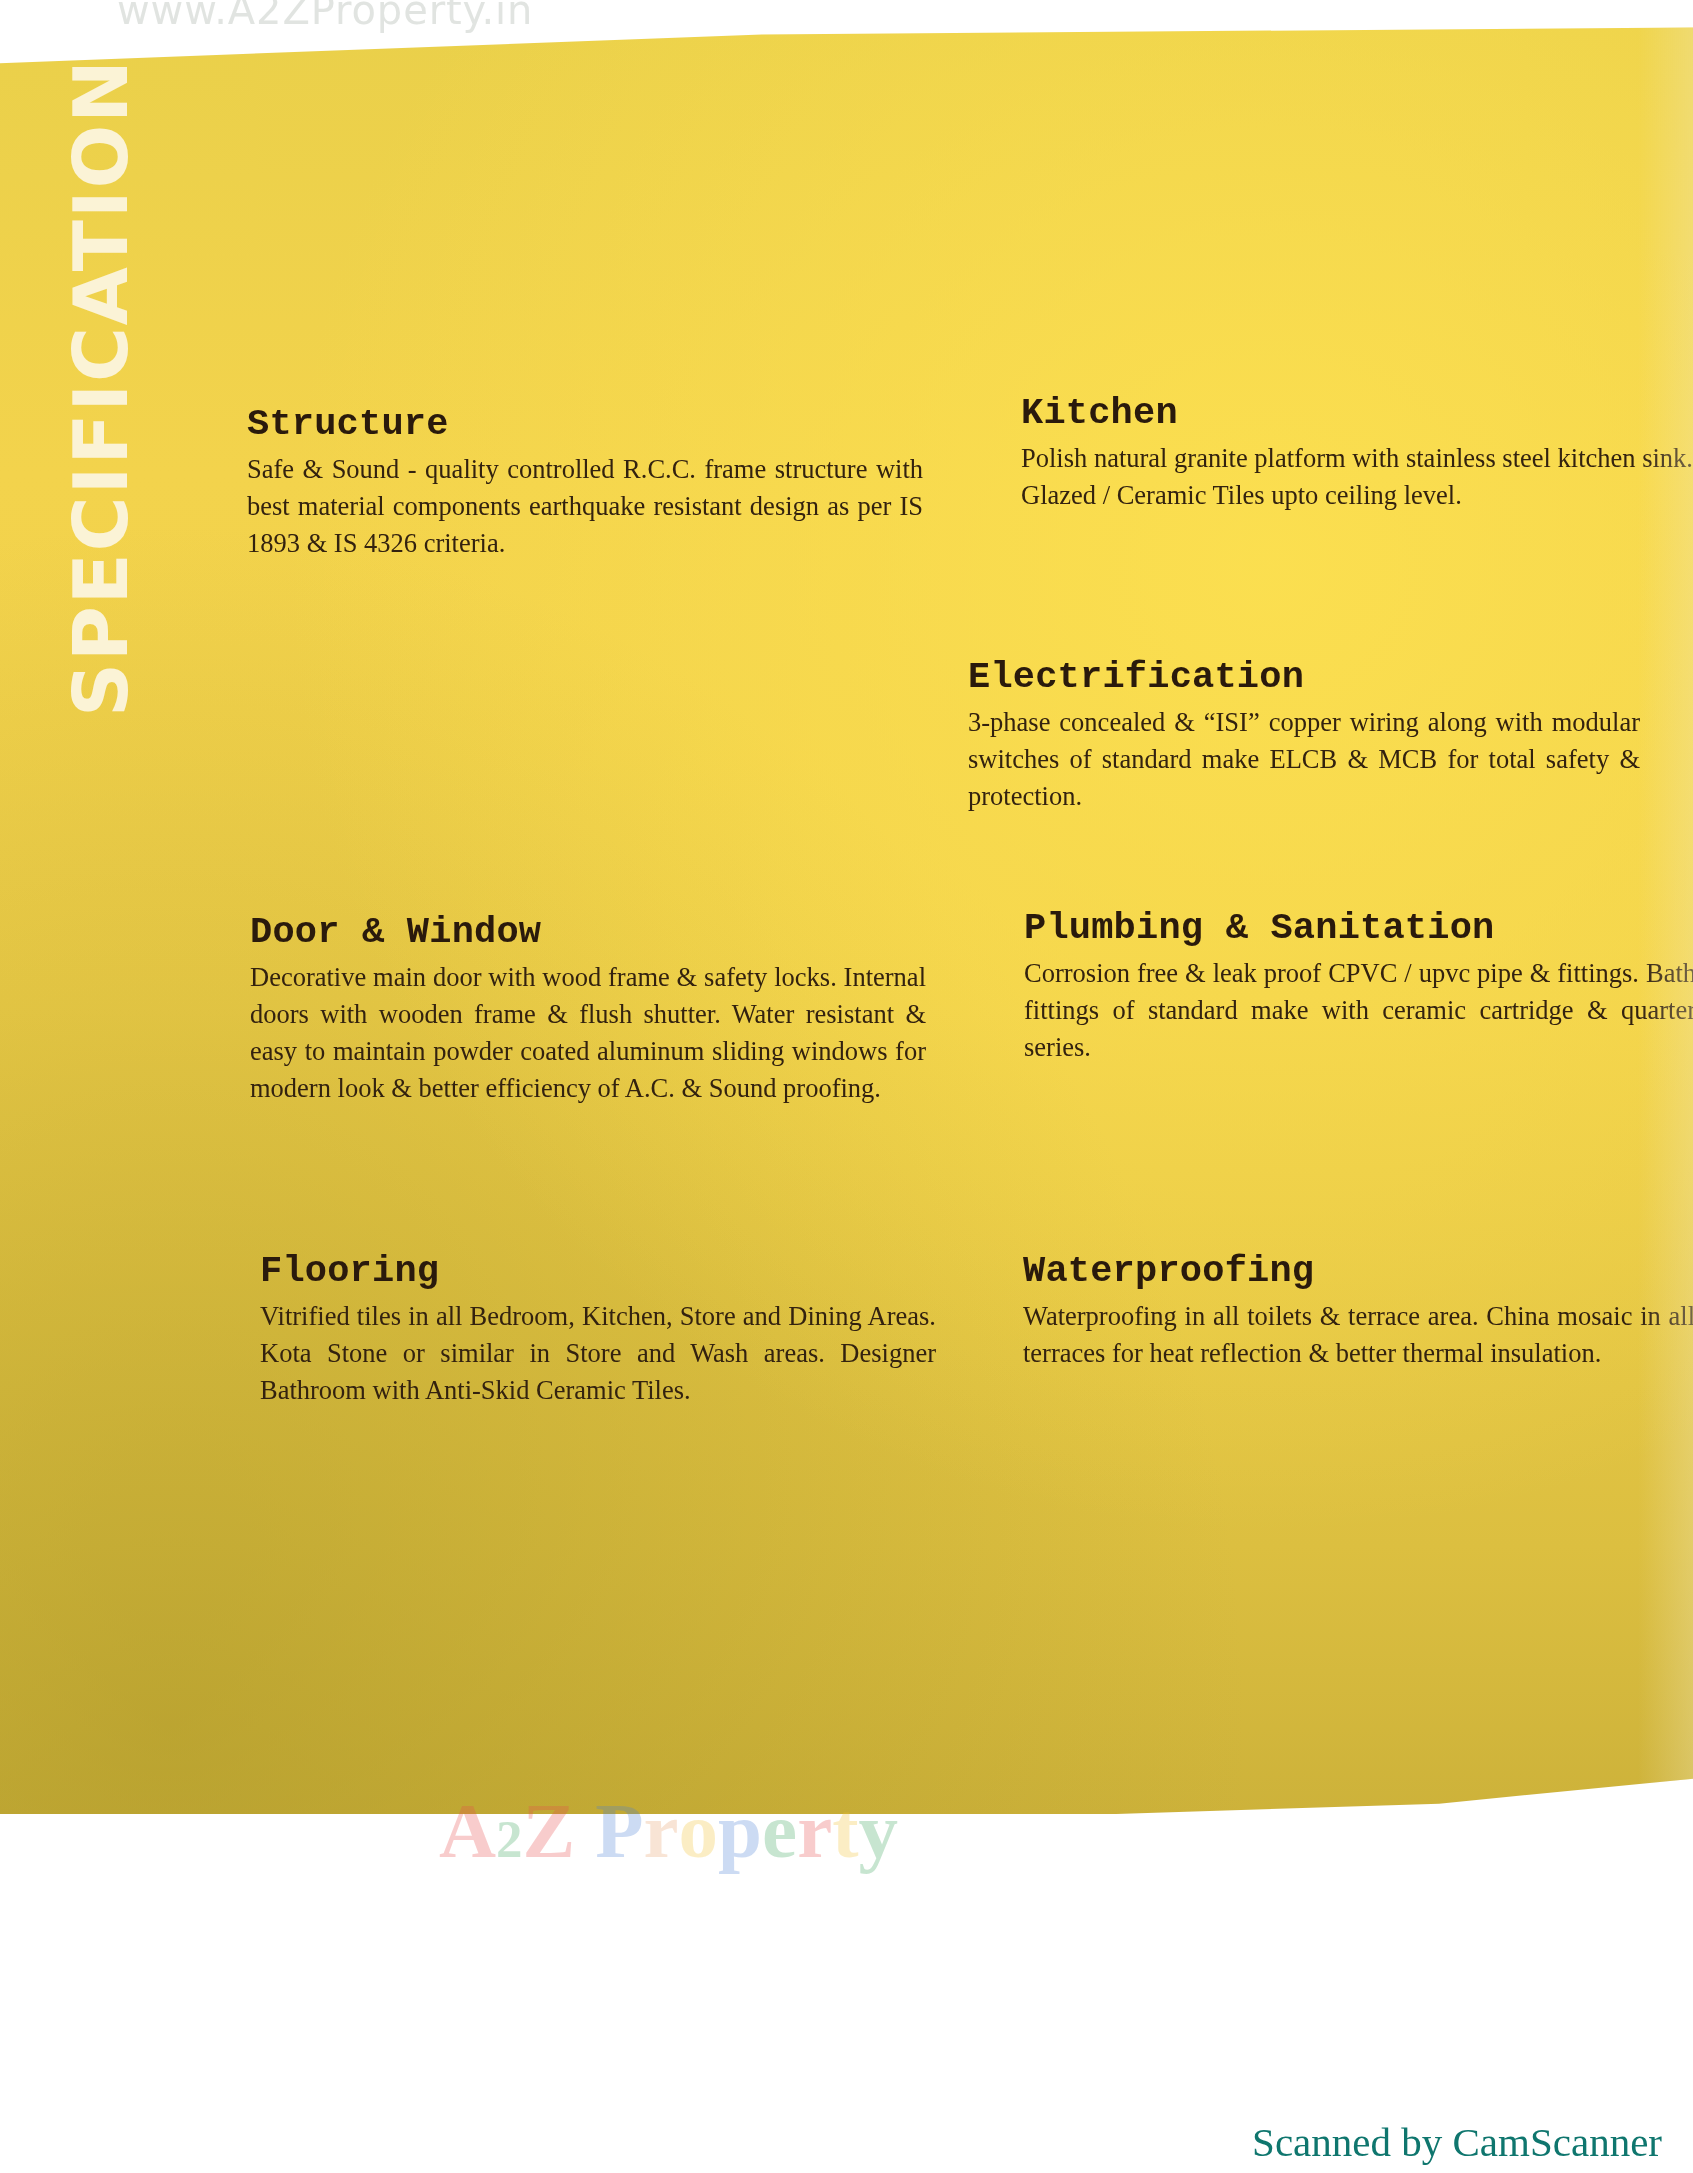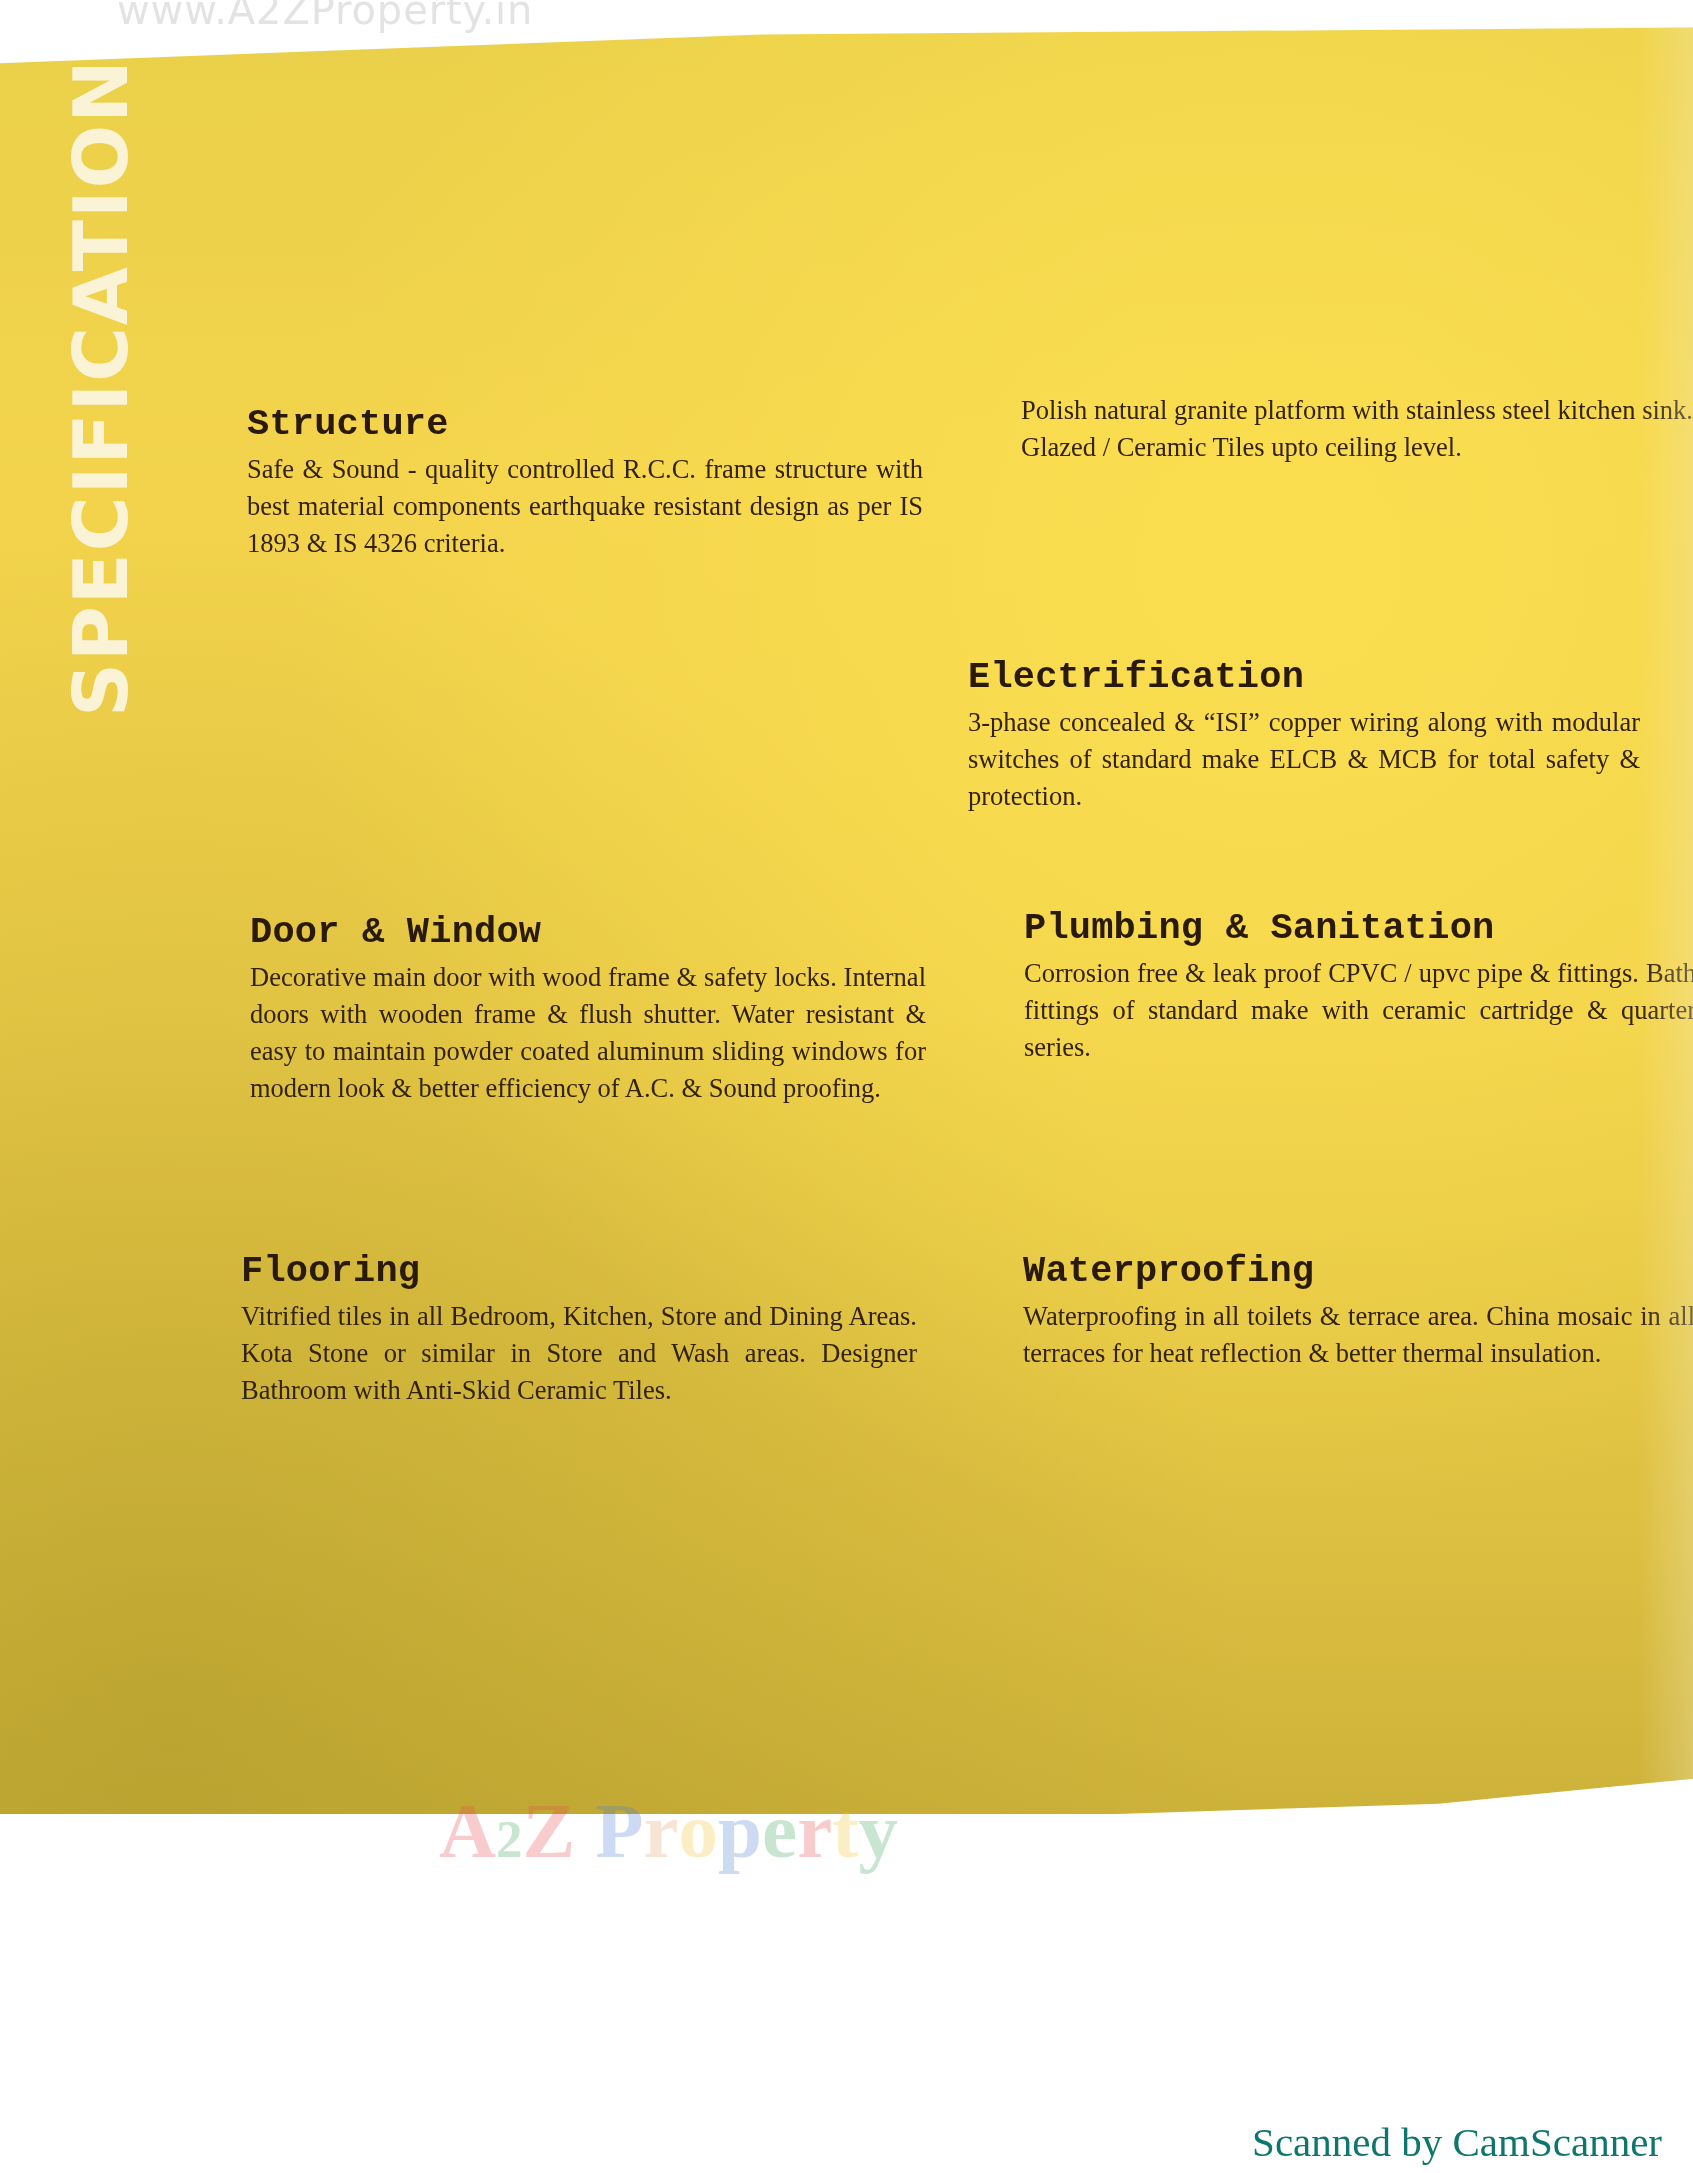--- a/index.html
+++ b/index.html
@@ -127,26 +127,27 @@
     <h2>Structure</h2>
     <p>Safe &amp; Sound - quality controlled R.C.C. frame structure with best material components earthquake resistant design as per IS 1893 &amp; IS 4326 criteria.</p>
   </div>
 
 
   <div class="spec" style="left:250px; top:884px;">
     <h2>Door &amp; Window</h2>
     <p>Decorative main door with wood frame &amp; safety locks. Internal doors with wooden frame &amp; flush shutter. Water resistant &amp; easy to maintain powder coated aluminum sliding windows for modern look &amp; better efficiency of A.C. &amp; Sound proofing.</p>
   </div>
 
-  <div class="spec" style="left:241px; top:1223px;">
+  <div class="spec" style="left:260px; top:1223px;">
     <h2>Flooring</h2>
     <p>Vitrified tiles in all Bedroom, Kitchen, Store and Dining Areas. Kota Stone or similar in Store and Wash areas. Designer Bathroom with Anti-Skid Ceramic Tiles.</p>
   </div>
 
   <div class="spec right" style="left:1021px; top:365px;">
+    <h2>Kitchen</h2>
     <p>Polish natural granite platform with stainless steel kitchen sink. Glazed / Ceramic Tiles upto ceiling level.</p>
   </div>
 
   <div class="spec right" style="left:968px; top:629px;">
     <h2>Electrification</h2>
     <p>3-phase concealed &amp; “ISI” copper wiring along with modular switches of standard make ELCB &amp; MCB for total safety &amp; protection.</p>
   </div>
 
   <div class="spec right" style="left:1024px; top:880px;">
     <h2>Plumbing &amp; Sanitation</h2>

